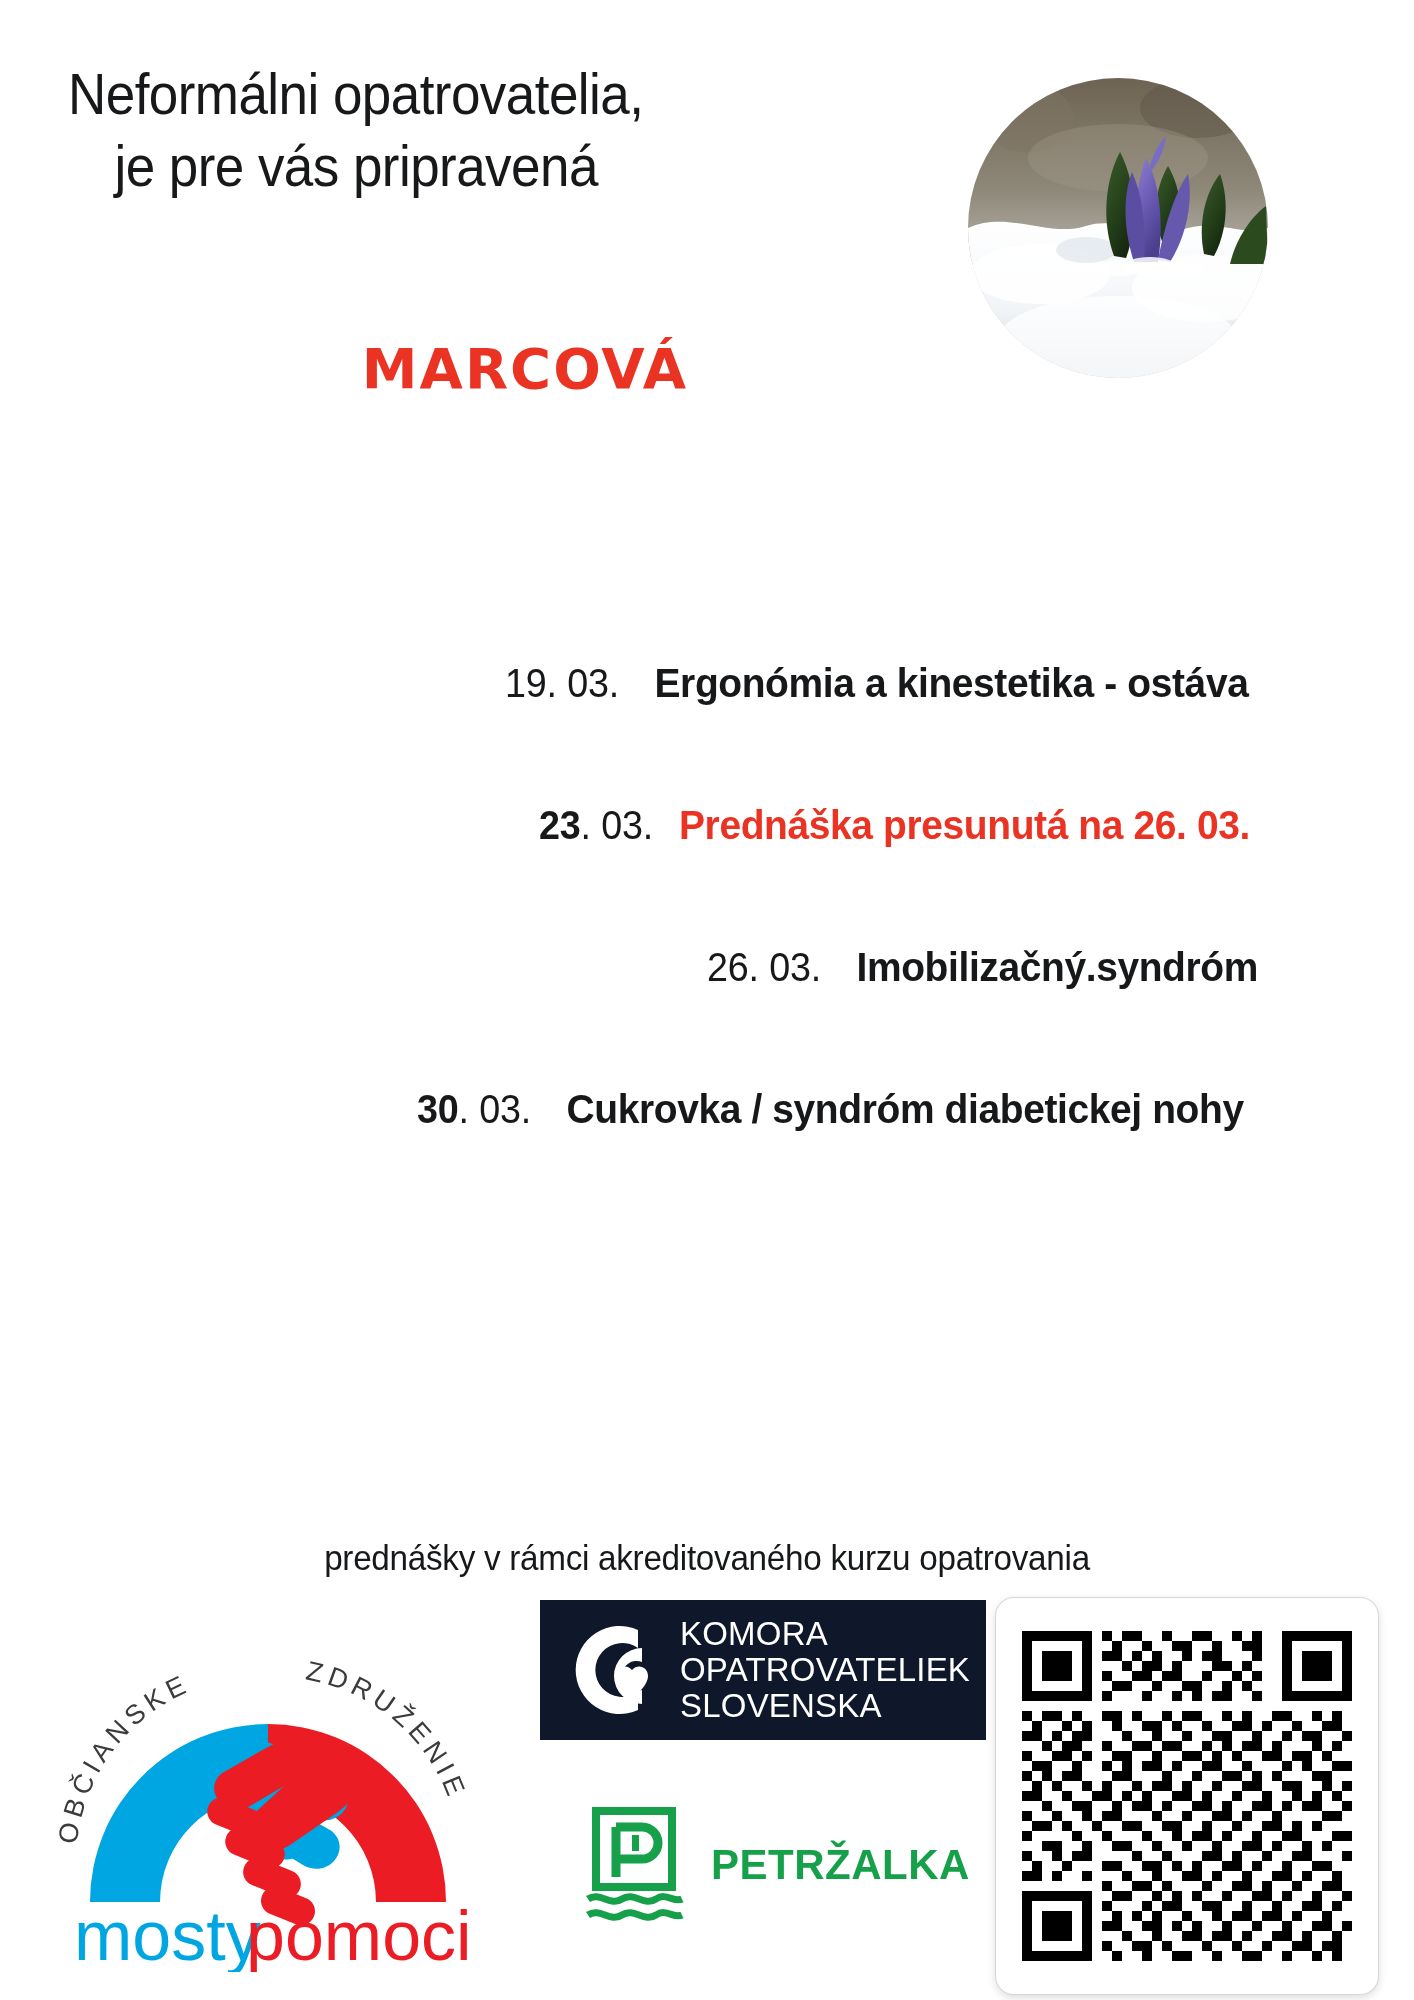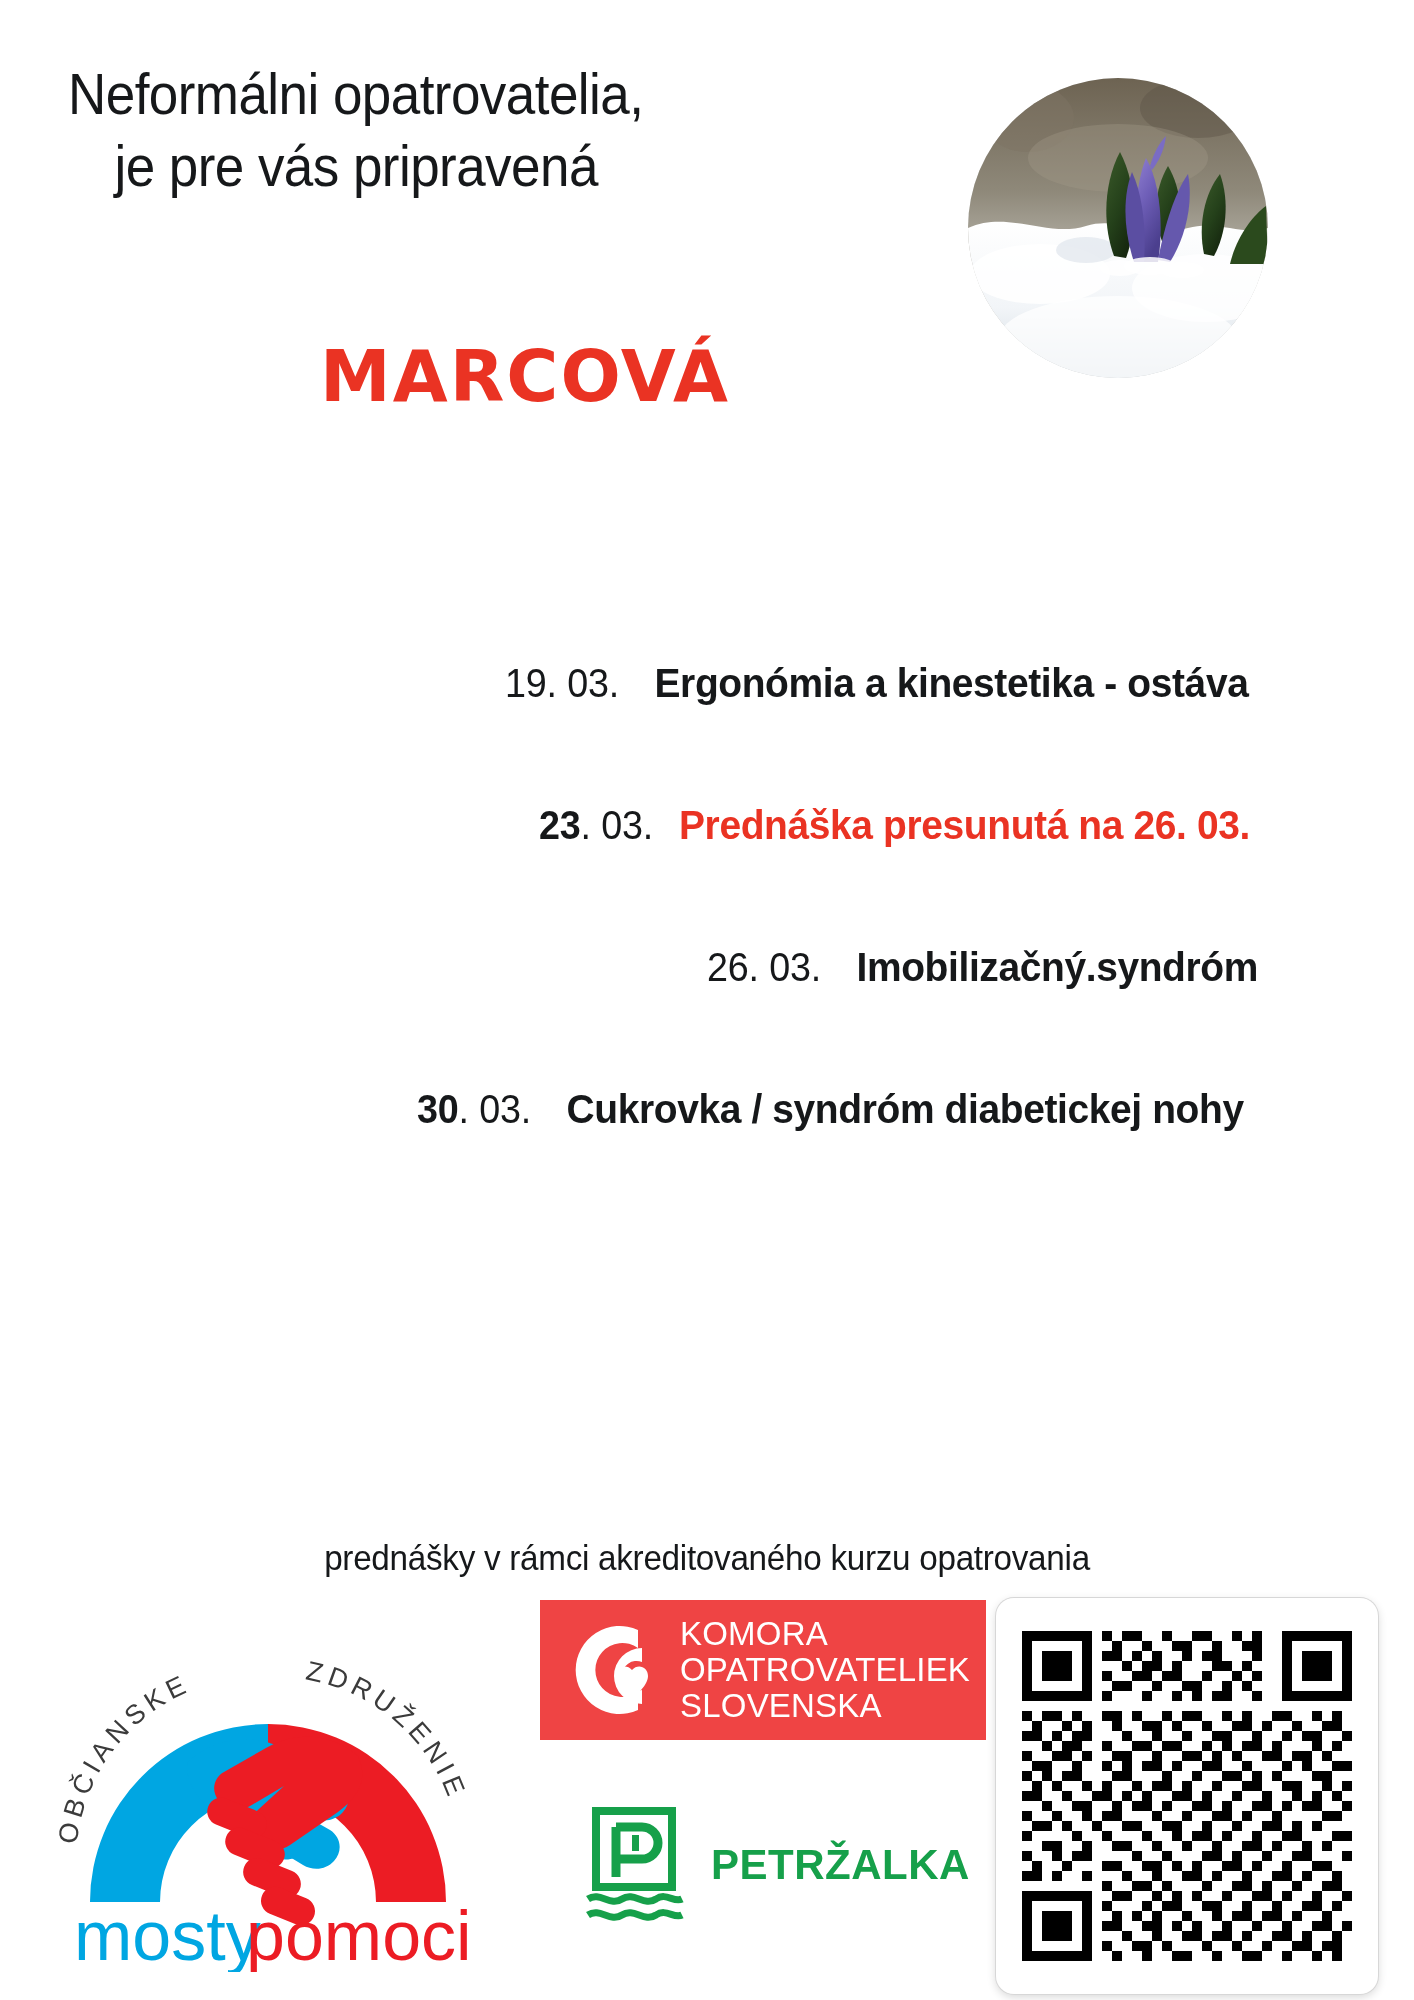--- a/index.html
+++ b/index.html
@@ -59,21 +59,21 @@
     width: 1050px;
     text-align: center;
   }
   .red-title-line {
     font-family: "DejaVu Sans", sans-serif;
     font-weight: 700;
     color: #ea3323;
     letter-spacing: 2px;
     line-height: 1.04;
   }
-  .red-title-line.l1 { font-size: 71px; }
+  .red-title-line.l1 { font-size: 56px; }
   .red-title-line.l2 { font-size: 71px; margin-top: 14px; letter-spacing: 2.5px; }
 
   
   .events {
     position: absolute;
     left: 100px;
     top: 660px;
     width: 1180px;
   }
   .event-row {
@@ -127,21 +127,21 @@
     height: 360px;
   }
   .logo-mosty svg { display: block; width: 460px; height: 360px; }
 
   .logo-komora {
     position: absolute;
     left: 540px;
     top: 1600px;
     width: 446px;
     height: 140px;
-    background: #ef4444;
+    background: #0f172a;
     display: flex;
     align-items: center;
     padding-left: 16px;
   }
   .komora-mark { width: 112px; height: 112px; flex: 0 0 112px; }
   .komora-text {
     margin-left: 12px;
     color: #ffffff;
     font-family: "Liberation Sans", sans-serif;
     font-weight: 400;

